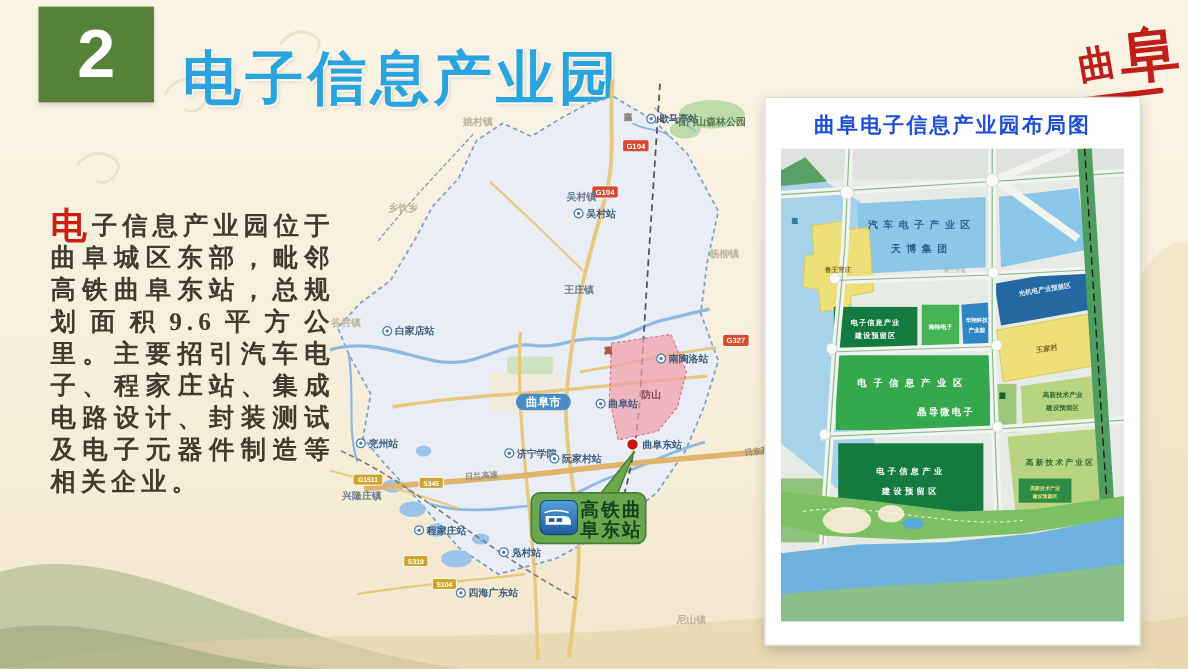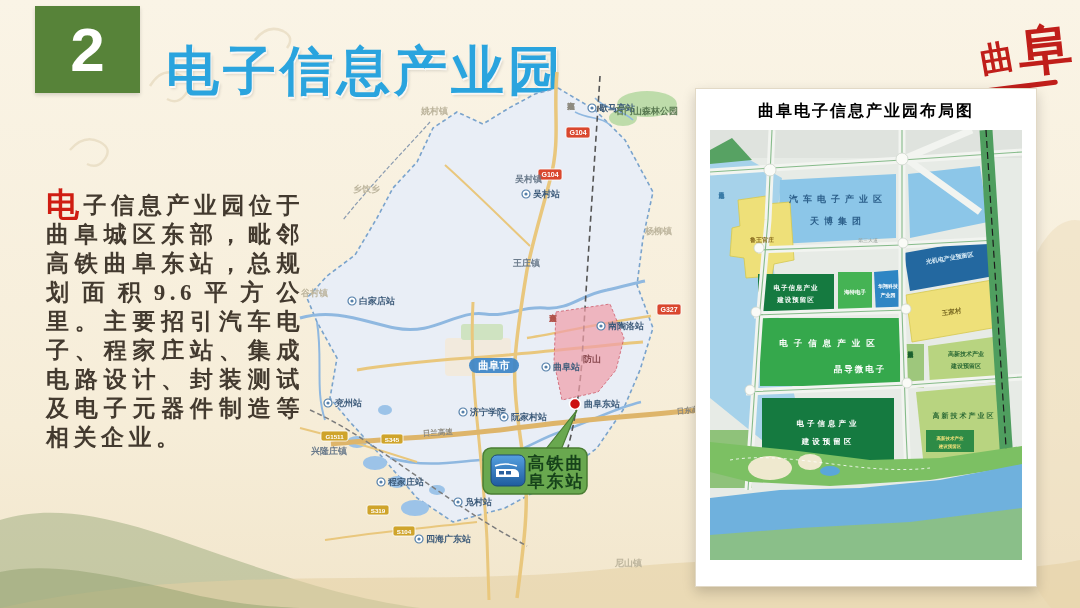--- a/index.html
+++ b/index.html
@@ -21,21 +21,21 @@
   .corner-logo .stroke{position:absolute;left:6px;top:72px;width:74px;height:5px;background:#c01e1a;
                border-radius:3px;transform:rotate(-7deg);}
   
   .intro{left:46px;top:168px;width:258px;font-family:"Liberation Serif",serif;
          font-size:23px;font-weight:bold;color:#433a2f;letter-spacing:4.5px;
          line-height:29px;text-align:justify;}
   .intro .dropcap{color:#cf1d12;font-size:33px;line-height:26px;vertical-align:-3px;}
   
   .panel{left:695px;top:88px;width:340px;height:497px;background:#fff;
          border:1px solid #e2d9c6;box-shadow:0 5px 12px rgba(0,0,0,.18);}
-  .panel-title{margin-top:12px;text-align:center;color:#000000;font-size:16px;
+  .panel-title{margin-top:12px;text-align:center;color:#1d4ed8;font-size:19px;
                font-weight:bold;letter-spacing:2px;font-family:Liberation Mono, monospace;}
   .panel svg{display:block;margin:8px auto 0 auto;}
   
   text{font-family:"Liberation Sans",sans-serif;}
   .ml{font-size:9px;fill:#3d5b7a;font-weight:600;}
   .town{font-size:9px;fill:#6b7b8c;font-weight:600;}
   .faint{font-size:9px;fill:#bcb49c;font-weight:600;}
   .badge-t{font-size:7px;fill:#fff;font-weight:bold;text-anchor:middle;}
   .roadname{font-size:7.5px;fill:#8d8a7f;font-weight:600;}
   .vt{writing-mode:vertical-rl;text-orientation:upright;}

